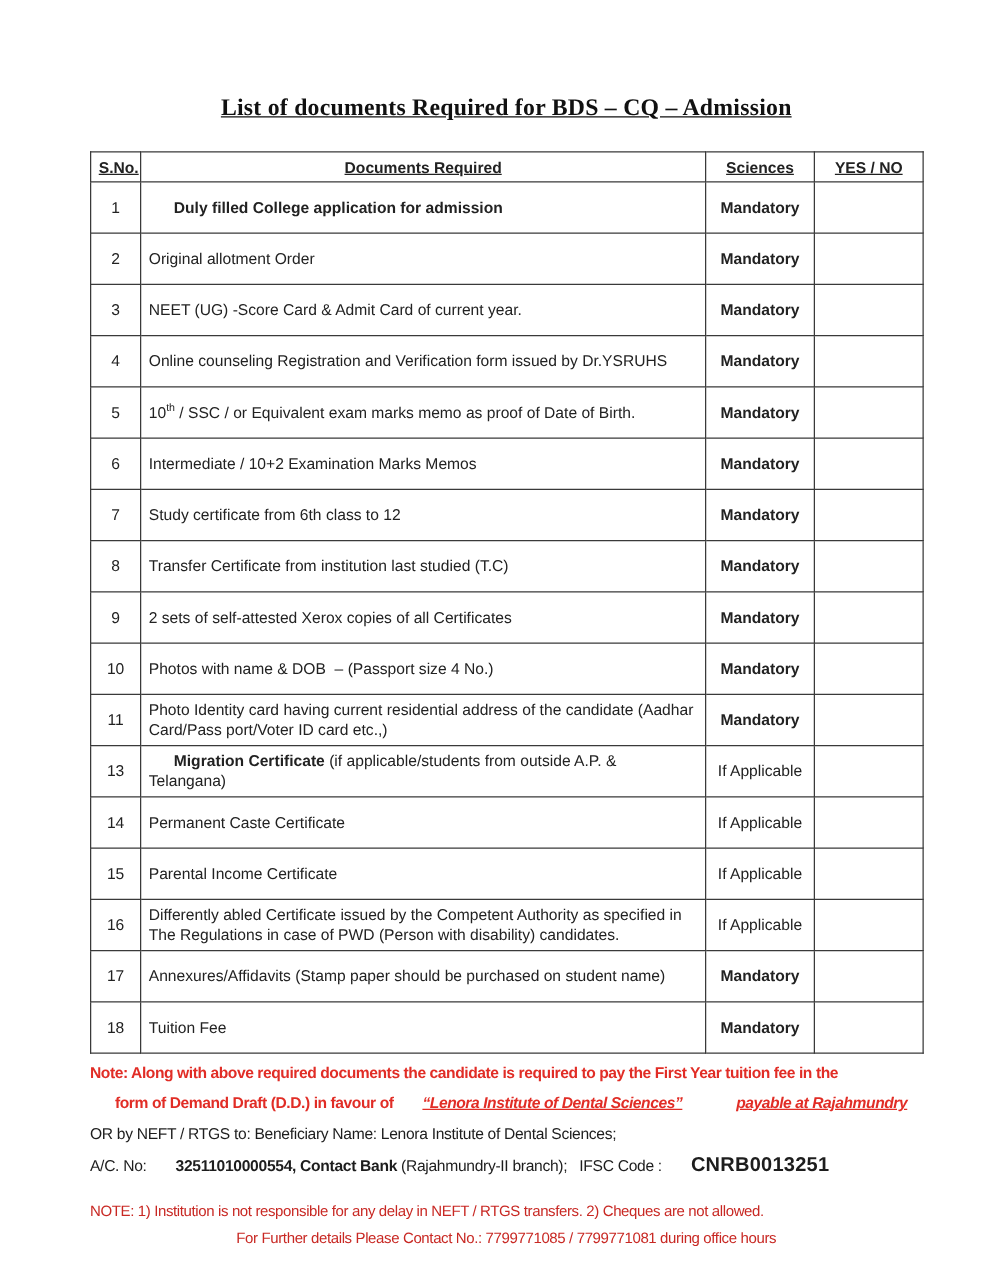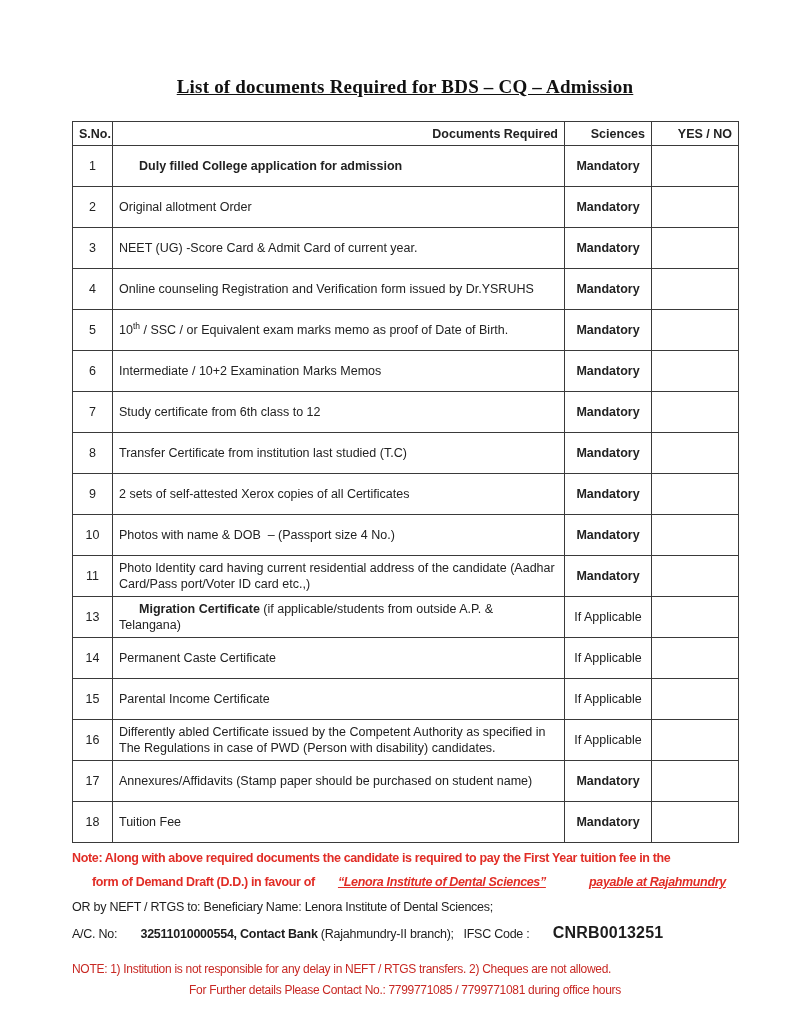--- a/index.html
+++ b/index.html
@@ -43,21 +43,22 @@
     border: 1.5px solid var(--border, #3a3a3a);
     font-size: 12.5px;
     line-height: 1.28;
     vertical-align: middle;
     overflow: hidden;
   }
   table.doc-table th {
     height: 21px;
     font-weight: bold;
     padding: 1px 6px;
-    text-align: right;
+    text-align: center;
+    text-decoration: underline;
   }
   table.doc-table td {
     height: 36px;
     padding: 2px 6px;
   }
   th.c-sno, td.c-sno { text-align: center; padding: 2px 1px; }
   th.c-enc, td.c-enc { text-align: center; padding: 2px 3px; }
   th.c-yn,  td.c-yn  { text-align: center; }
   td.c-doc { white-space: pre-wrap; }
   .b  { font-weight: bold; padding-left: 20px; }

